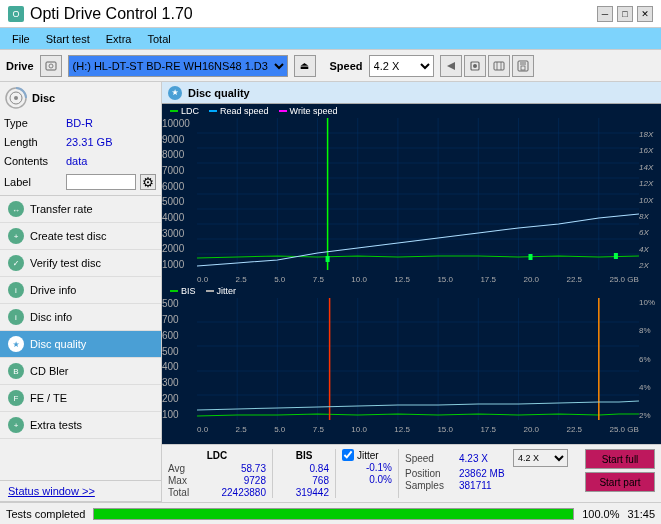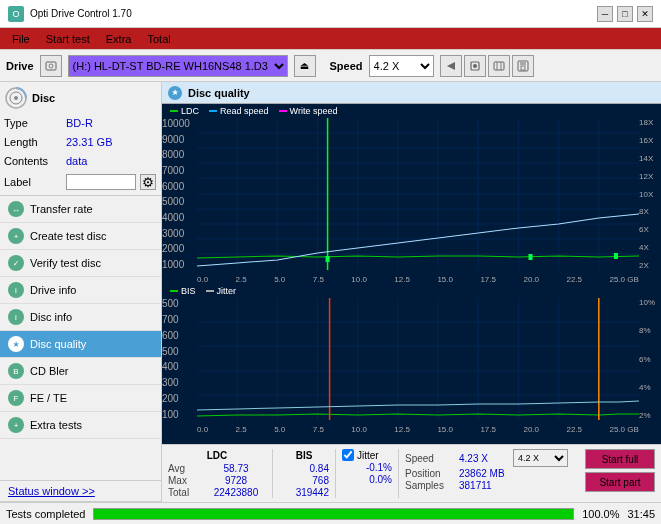--- a/index.html
+++ b/index.html
@@ -2,32 +2,32 @@
 <html><head>
   <meta charset="utf-8">
   <style>
     * { box-sizing: border-box; margin: 0; padding: 0; }
     body { font-family: 'Segoe UI', Tahoma, sans-serif; font-size: 11px; background: #f0f0f0; width: 661px; height: 524px; overflow: hidden; }
     
     
     .title-bar { background: #fff; height: 28px; display: flex; align-items: center; justify-content: space-between; padding: 0 8px; border-bottom: 1px solid #ccc; }
     .title-bar-left { display: flex; align-items: center; gap: 6px; }
     .title-bar-icon { width: 16px; height: 16px; background: #4a9; border-radius: 2px; display: flex; align-items: center; justify-content: center; font-size: 9px; color: white; }
-    .title-text { font-size: 10px; }
+    .title-text { font-size: 16px; }
     .window-controls { display: flex; gap: 4px; }
     .win-btn { width: 16px; height: 16px; border: 1px solid #999; background: #e0e0e0; cursor: pointer; display: flex; align-items: center; justify-content: center; font-size: 9px; }
     
     
-    .menu-bar { background: #b91c1c; height: 22px; display: flex; align-items: center; padding: 4px 4px; border-bottom: 1px solid #ccc; }
+    .menu-bar { background: #7dd3fc; height: 22px; display: flex; align-items: center; padding: 4px 4px; border-bottom: 1px solid #ccc; }
     .menu-item { padding: 2px 8px; cursor: pointer; font-size: 11px; }
     
     
     .drive-bar { background: #f0f0f0; height: 32px; display: flex; align-items: center; padding: 0 6px; gap: 6px; border-bottom: 1px solid #ccc; }
     .drive-label { font-size: 11px; font-weight: bold; }
-    .drive-select { height: 22px; width: 220px; font-size: 11px; border: 1px solid #999; background: #8b5cf6; }
+    .drive-select { height: 22px; width: 220px; font-size: 11px; border: 1px solid #999; background: #3b82f6; }
     .drive-eject { width: 22px; height: 22px; border: 1px solid #999; background: #e8e8e8; display: flex; align-items: center; justify-content: center; cursor: pointer; font-size: 10px; }
     .speed-label { font-size: 11px; font-weight: bold; margin-left: 8px; }
     .speed-select { height: 22px; width: 65px; font-size: 11px; border: 1px solid #999; background: white; }
     .speed-btns { display: flex; gap: 2px; }
     .speed-btn { width: 22px; height: 22px; border: 1px solid #999; background: #e8e8e8; cursor: pointer; display: flex; align-items: center; justify-content: center; font-size: 10px; }
     
     
     .main { display: flex; height: calc(524px - 28px - 22px - 32px - 22px); }
     
     
@@ -80,21 +80,21 @@
     .y-label { font-size: 10px; color: #aaa; text-align: left; width: 32px; }
     .y-label-right { font-size: 8px; color: #aaa; text-align: left; }
     .x-label { font-size: 8px; color: #aaa; }
     
     
     .stats-area { background: #f0f0f0; border-top: 1px solid #ccc; padding: 4px 6px; display: flex; gap: 0; }
     .stats-col { display: flex; flex-direction: column; gap: 1px; }
     .stats-header { font-size: 10px; font-weight: bold; text-align: center; padding: 1px 4px; }
     .stats-row { font-size: 10px; display: flex; align-items: center; gap: 2px; }
     .stats-label { width: 36px; font-size: 10px; color: #444; }
-    .stats-val { color: #0000cc; font-size: 10px; width: 60px; text-align: center; }
+    .stats-val { color: #0000cc; font-size: 10px; width: 60px; text-align: right; }
     .stats-val2 { color: #0000cc; font-size: 10px; width: 50px; text-align: right; }
     .stats-divider { width: 1px; background: #ccc; margin: 0 6px; }
     
     .jitter-section { display: flex; flex-direction: column; gap: 1px; }
     .jitter-check { display: flex; align-items: center; gap: 3px; font-size: 10px; }
     
     .speed-info { display: flex; flex-direction: column; gap: 1px; }
     .speed-row { display: flex; align-items: center; gap: 4px; font-size: 10px; }
     .speed-key { width: 50px; color: #444; }
     .speed-num { color: #0000cc; width: 50px; }
@@ -280,21 +280,21 @@
           <span class="y-label">8000</span>
           <span class="y-label">7000</span>
           <span class="y-label">6000</span>
           <span class="y-label">5000</span>
           <span class="y-label">4000</span>
           <span class="y-label">3000</span>
           <span class="y-label">2000</span>
           <span class="y-label">1000</span>
         </div>
 
-        <div style="position:absolute;right:0;top:14px;bottom:14px;width:22px;display:flex;flex-direction:column;justify-content:space-between;">
+        <div style="position:absolute;right:0;top:26px;bottom:14px;width:22px;display:flex;flex-direction:column;justify-content:space-between;font-style:italic;">
           <span class="y-label-right">18X</span>
           <span class="y-label-right">16X</span>
           <span class="y-label-right">14X</span>
           <span class="y-label-right">12X</span>
           <span class="y-label-right">10X</span>
           <span class="y-label-right">8X</span>
           <span class="y-label-right">6X</span>
           <span class="y-label-right">4X</span>
           <span class="y-label-right">2X</span>
         </div>

